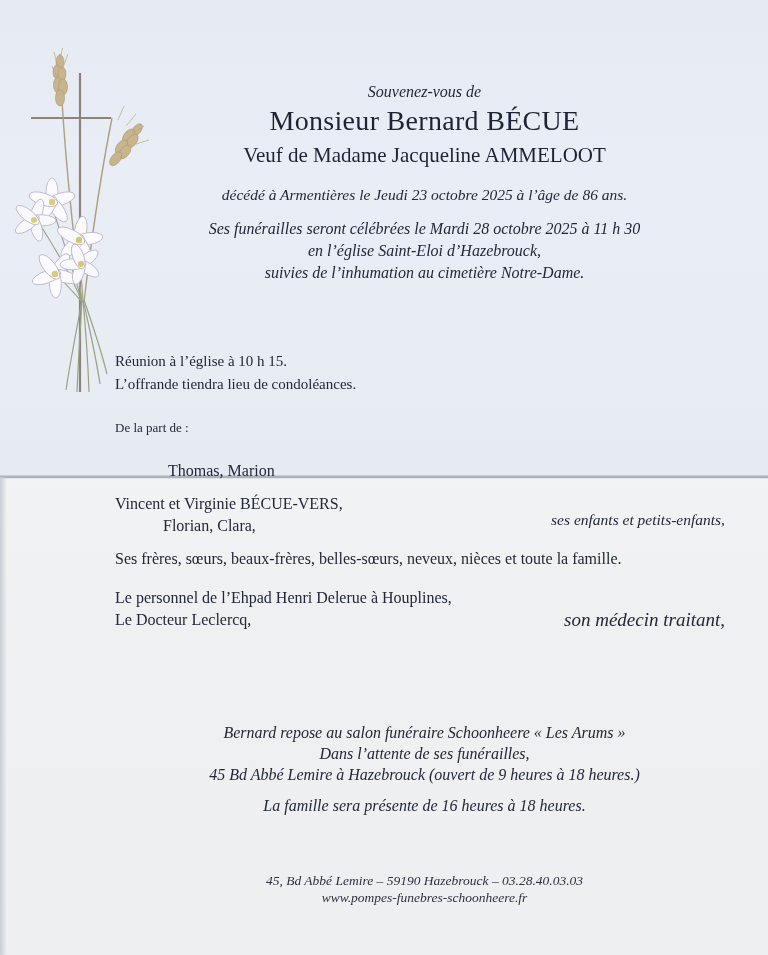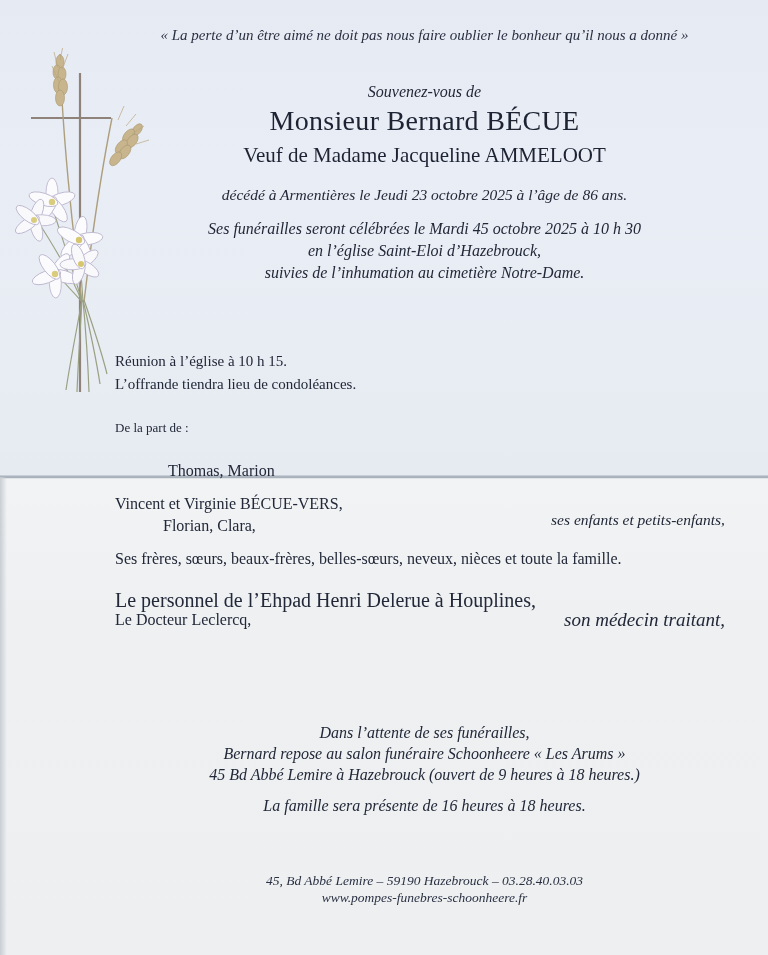--- a/index.html
+++ b/index.html
@@ -38,21 +38,21 @@
   .death{top:186px;font-size:15.5px;}
   .funeral{top:218px;font-size:16px;line-height:22px;}
   .meeting{top:350px;left:115px;font-size:15px;line-height:22.5px;}
   .from{top:420px;left:115px;font-size:13px;}
   .fam1a{top:440px;left:115px;font-size:16px;}
   .fam1b{top:462px;left:168px;font-size:16px;}
   .fam2a{top:495px;left:115px;font-size:16px;}
   .fam2b{top:517px;left:163px;font-size:16px;}
   .rel1{top:511px;right:43px;font-size:15.5px;text-align:right;}
   .others{top:550px;left:115px;font-size:16px;}
-  .staff{top:589px;left:115px;font-size:20px;}
+  .staff{top:589px;left:115px;font-size:16px;}
   .doctor{top:611px;left:115px;font-size:16px;}
   .rel2{top:609px;right:43px;font-size:19px;text-align:right;}
   .repose{top:722px;font-size:16px;line-height:21px;}
   .presence{top:797px;font-size:16px;}
   .footer{top:873px;font-size:13.5px;line-height:16.5px;color:#2a3042;}
   .illustration{position:absolute;left:0;top:48px;width:152px;height:348px;}
 </style>
 </head>
 <body>
 
@@ -162,28 +162,27 @@
           <ellipse rx="5.5" ry="13" transform="rotate(124) translate(0,-8)"></ellipse>
           <ellipse rx="5.5" ry="13" transform="rotate(196) translate(0,-8)"></ellipse>
           <ellipse rx="5.5" ry="13" transform="rotate(268) translate(0,-8)"></ellipse>
           <ellipse rx="5.5" ry="13" transform="rotate(340) translate(0,-8)"></ellipse>
         </g>
         <circle r="3" fill="#d6c76e"></circle>
       </g>
     </g>
   </svg>
 
-  <div class="txt center it quote">« La perte d’un être aimé ne doit pas nous faire oublier le bonheur qu’il nous a donné »</div>
   <div class="txt center it intro">Souvenez-vous de</div>
   <div class="txt center name">Monsieur Bernard BÉCUE</div>
   <div class="txt center widower">Veuf de Madame Jacqueline AMMELOOT</div>
   <div class="txt center it death">décédé à Armentières le Jeudi 23 octobre 2025 à l’âge de 86 ans.</div>
 
   <div class="txt center it funeral">
-    <div>Ses funérailles seront célébrées le Mardi 45 octobre 2025 à 10 h 30</div>
+    <div>Ses funérailles seront célébrées le Mardi 28 octobre 2025 à 11 h 30</div>
     <div>en l’église Saint-Eloi d’Hazebrouck,</div>
     <div>suivies de l’inhumation au cimetière Notre-Dame.</div>
   </div>
 
   <div class="txt meeting">
     <div>Réunion à l’église à 10 h 15.</div>
     <div>L’offrande tiendra lieu de condoléances.</div>
   </div>
 
   <div class="txt from">De la part de :</div>
@@ -192,22 +191,22 @@
   <div class="txt fam2a">Vincent et Virginie BÉCUE-VERS,</div>
   <div class="txt fam2b">Florian, Clara,</div>
   <div class="txt it rel1">ses enfants et petits-enfants,</div>
 
   <div class="txt others">Ses frères, sœurs, beaux-frères, belles-sœurs, neveux, nièces et toute la famille.</div>
   <div class="txt staff">Le personnel de l’Ehpad Henri Delerue à Houplines,</div>
   <div class="txt doctor">Le Docteur Leclercq,</div>
   <div class="txt it rel2">son médecin traitant,</div>
 
   <div class="txt center it repose">
+    <div>Bernard repose au salon funéraire Schoonheere « Les Arums »</div>
     <div>Dans l’attente de ses funérailles,</div>
-    <div>Bernard repose au salon funéraire Schoonheere « Les Arums »</div>
     <div>45 Bd Abbé Lemire à Hazebrouck  (ouvert de 9 heures à 18 heures.)</div>
   </div>
   <div class="txt center it presence">La famille sera présente de 16 heures à 18 heures.</div>
 
   <div class="txt center it footer">
     <div>45, Bd Abbé Lemire – 59190 Hazebrouck – 03.28.40.03.03</div>
     <div>www.pompes-funebres-schoonheere.fr</div>
   </div>
 
 </div>

